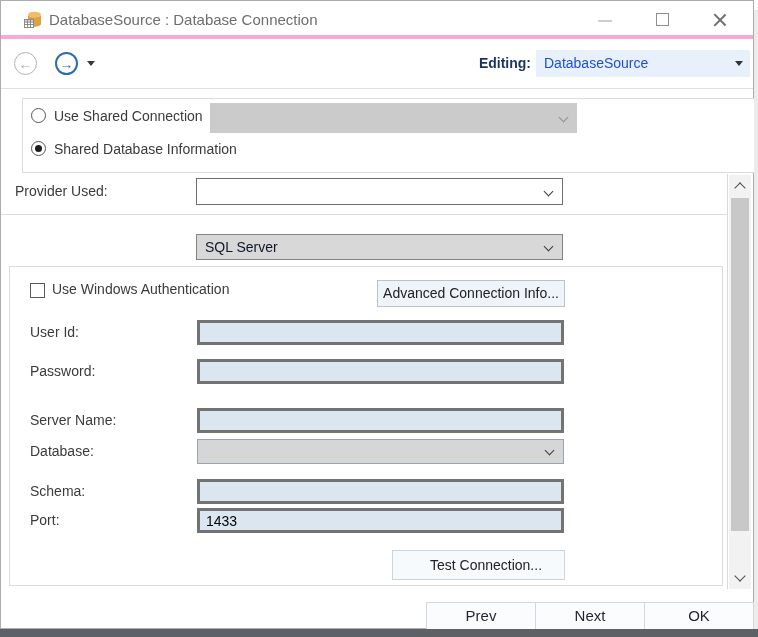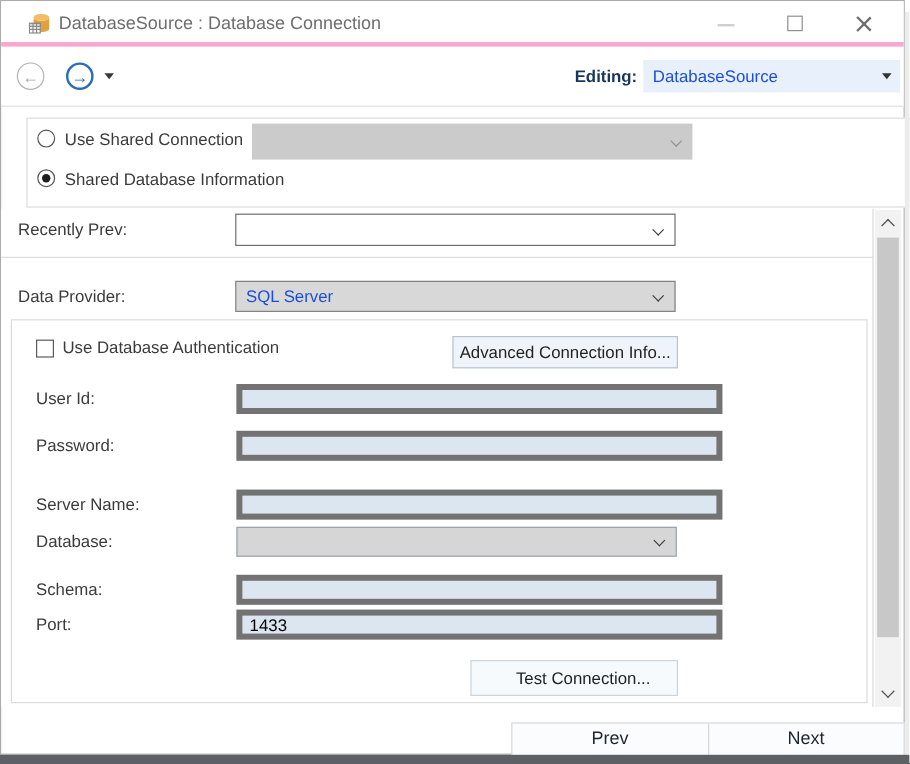--- a/index.html
+++ b/index.html
@@ -35,22 +35,22 @@
   
   .radio-panel { position:absolute; left:8px; top:97px; width:737px; height:75px; border:1px solid #dcdcdc; background:#fff;margin-left:13px; }
   .radio { position:absolute; width:15px; height:15px; border:1px solid #565656; border-radius:50%; background:#fff; }
   .radio.sel::after { content:''; position:absolute; left:3px; top:3px; width:7px; height:7px; border-radius:50%; background:#1d1d1d; }
   .rlabel { position:absolute; font-size:14px; color:#3b3b3b; line-height:24px; white-space:nowrap; }
 
   
   .combo { position:absolute; height:27px; }
   .chev { position:absolute; right:10px; top:9px; width:7px; height:7px; border-right:1.4px solid #3c3c3c; border-bottom:1.4px solid #3c3c3c; transform:rotate(45deg); }
   .chev.light { border-color:#919191; }
-  .combo .ctext { position:absolute; left:8px; top:0; line-height:25px; font-size:14px; color:#1d4ed8; white-space:nowrap; }
-  .field { position:absolute; width:405px; height:25px; background:#dce6f0; border:5px solid #737373; font-family:"Liberation Sans",sans-serif; font-size:14px; color:#000; padding:0 6px; }
+  .combo .ctext { position:absolute; left:8px; top:0; line-height:25px; font-size:14px; color:#0f172a; white-space:nowrap; }
+  .field { position:absolute; width:367px; height:25px; background:#dce6f0; border:3px solid #737373; font-family:"Liberation Sans",sans-serif; font-size:14px; color:#000; padding:0 6px; }
 
   
   .viewport { position:absolute; left:0; top:173px; width:727px; height:415px; border-right:1px solid #d9d9d9; background:#fff; }
   .plabel { position:absolute; font-size:14px; color:#3b3b3b; white-space:nowrap; }
   .sep { position:absolute; height:1px; background:#dcdcdc; }
 
   .groupbox { position:absolute; left:8px; top:92px; width:714px; height:320px; border:1px solid #dcdcdc; background:#fff; }
   .checkbox { position:absolute; left:20px; top:16px; width:15px; height:15px; border:1px solid #5a5a5a; background:#fff; }
   .btn { position:absolute; text-align:center; font-size:14px; color:#222; background:#eef4f9; border:1px solid #b9c3cc; }
   .frow { position:absolute; left:0; width:100%; height:25px; }
@@ -109,37 +109,36 @@
     <span class="rlabel" style="left:31px; top:5px;">Use Shared Connection</span>
     <div class="combo" style="left:187px; top:4px; width:367px; height:30px; background:#cbcbcb;">
       <span class="chev light" style="top:11px;"></span>
     </div>
     <div class="radio sel" style="left:8px; top:42px;"></div>
     <span class="rlabel" style="left:31px; top:38px;">Shared Database Information</span>
   </div>
 
   <div class="viewport">
 
-    <span class="plabel" style="left:14px; top:4px; line-height:27px;">Recently Prev:</span>
+    <span class="plabel" style="left:14px; top:4px; line-height:27px;">Provider Used:</span>
     <div class="combo" style="left:195px; top:4px; width:367px; background:#fff; border:1px solid #6f6f6f;">
       <span class="chev"></span>
     </div>
 
     <div class="sep" style="left:0; top:40px; width:727px;"></div>
 
-    <span class="plabel" style="left:14px; top:60px; line-height:26px;">Data Provider:</span>
     <div class="combo" style="left:195px; top:60px; width:367px; height:26px; background:#d8d8d8; border:1px solid #838383;">
       <span class="ctext">SQL Server</span>
       <span class="chev" style="top:8px;"></span>
     </div>
 
     <div class="groupbox">
 
       <div class="checkbox"></div>
-      <span class="plabel" style="left:42px; top:12px; line-height:20px;">Use Database Authentication</span>
+      <span class="plabel" style="left:42px; top:12px; line-height:20px;">Use Windows Authentication</span>
       <div class="btn" style="left:367px; top:13px; width:188px; height:27px; line-height:25px;">Advanced Connection Info...</div>
 
       <div class="frow" style="top:53px;">
         <span class="flabel">User Id:</span>
         <input class="field" style="left: 187px; top: 0px;" value="">
       </div>
 
       <div class="frow" style="top:92px;">
         <span class="flabel">Password:</span>
         <input class="field" style="left: 187px; top: 0px;" value="">
@@ -173,18 +172,19 @@
 
   <div class="scrollbar">
     <span class="sb-chev sb-up"></span>
     <div class="sb-thumb"></div>
     <span class="sb-chev sb-down"></span>
   </div>
 
   <div class="footer-row">
     <div class="fbtn">Prev</div>
     <div class="fbtn">Next</div>
+    <div class="fbtn">OK</div>
   </div>
 
 </div>
 
 <div class="right-shadow"></div>
 <div class="bottom-shadow"></div>
 
 </body></html>

